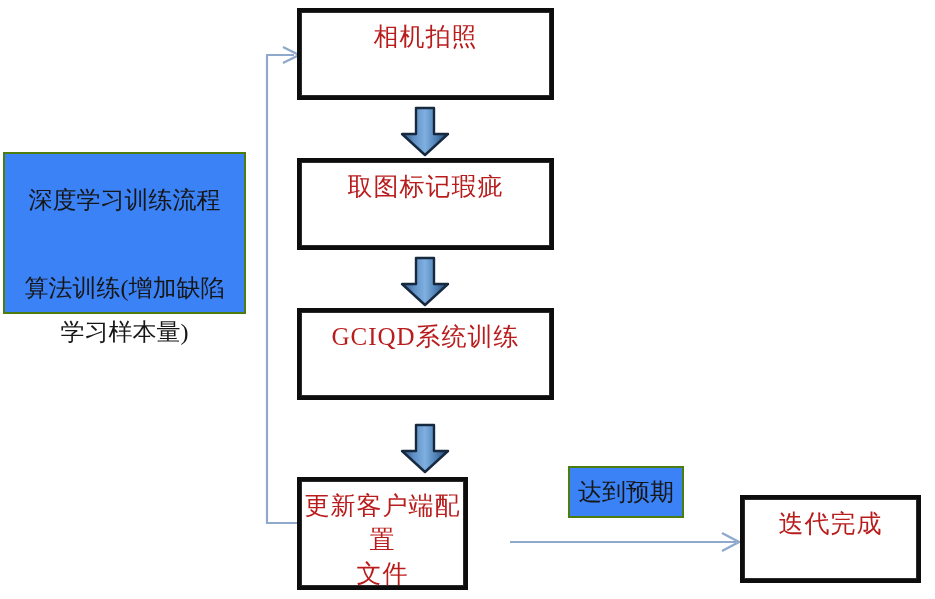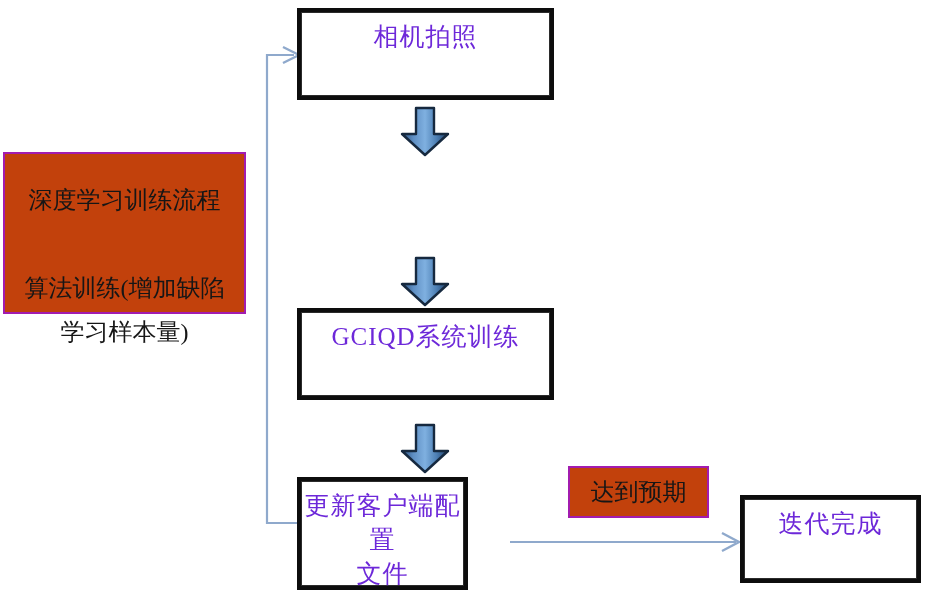--- a/index.html
+++ b/index.html
@@ -30,30 +30,30 @@
   }
   .proc-box .label {
     position: absolute;
     left: 0;
     right: 0;
     top: 8px;
     text-align: center;
     font-size: 25px;
     line-height: 34px;
     letter-spacing: 1px;
-    color: #6d28d9;
+    color: #b91c1c;
     white-space: pre-line;
   }
 
   
   .note-box {
     position: absolute;
     box-sizing: border-box;
-    background: #c2410c;
-    border: 2px solid #a21caf;
+    background: #3b82f6;
+    border: 2px solid #4d7c0f;
   }
   .note-box .label {
     position: absolute;
     left: 0;
     right: 0;
     text-align: center;
     color: #161616;
     white-space: pre-line;
   }
 
@@ -130,20 +130,23 @@
           <stop offset="25%" stop-color="#5f8fc4"></stop>
           <stop offset="50%" stop-color="#7fb0e0"></stop>
           <stop offset="75%" stop-color="#4d7fb4"></stop>
           <stop offset="100%" stop-color="#1f3f68"></stop>
         </linearGradient>
       </defs>
       <path d="M 18 2 L 36 2 L 36 28 L 50 28 L 27 49 L 4 28 L 18 28 Z" fill="url(#ag1)" stroke="#16293f" stroke-width="2.4" stroke-linejoin="round"></path>
     </svg>
   </div>
 
+  <div class="proc-box" id="box-annotate" style="left:297px; top:158px; width:257px; height:92px;">
+    <div class="label">取图标记瑕疵</div>
+  </div>
 
   <div class="block-arrow" style="left:398px; top:256px;">
     <svg width="54" height="52" viewBox="0 0 54 52" xmlns="http://www.w3.org/2000/svg">
       <defs>
         <linearGradient id="ag2" x1="0" y1="0" x2="1" y2="0">
           <stop offset="0%" stop-color="#2b5180"></stop>
           <stop offset="25%" stop-color="#5f8fc4"></stop>
           <stop offset="50%" stop-color="#7fb0e0"></stop>
           <stop offset="75%" stop-color="#4d7fb4"></stop>
           <stop offset="100%" stop-color="#1f3f68"></stop>
@@ -170,21 +173,21 @@
       </defs>
       <path d="M 18 2 L 36 2 L 36 28 L 50 28 L 27 49 L 4 28 L 18 28 Z" fill="url(#ag3)" stroke="#16293f" stroke-width="2.4" stroke-linejoin="round"></path>
     </svg>
   </div>
 
   <div class="proc-box" id="box-update" style="left:297px; top:477px; width:171px; height:113px;">
     <div class="label">更新客户端配置
 文件</div>
   </div>
 
-  <div class="note-box" id="expected-box" style="left:568px; top:466px; width:141px; height:52px;">
+  <div class="note-box" id="expected-box" style="left:568px; top:466px; width:116px; height:52px;">
     <div class="label">达到预期</div>
   </div>
 
   <div class="proc-box" id="box-done" style="left:740px; top:495px; width:181px; height:88px;font-family:Liberation Serif, serif;">
     <div class="label">迭代完成</div>
   </div>
 
 </div>
 
 </body></html>

